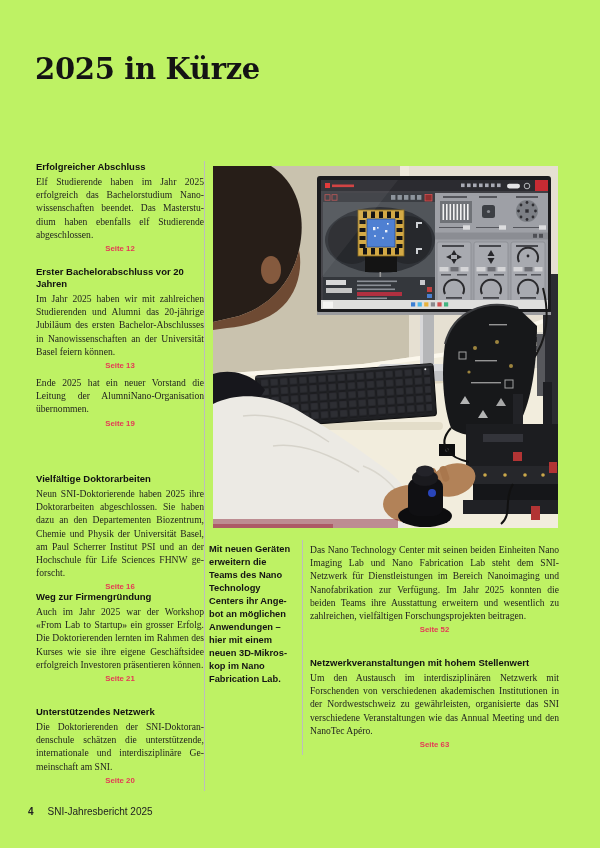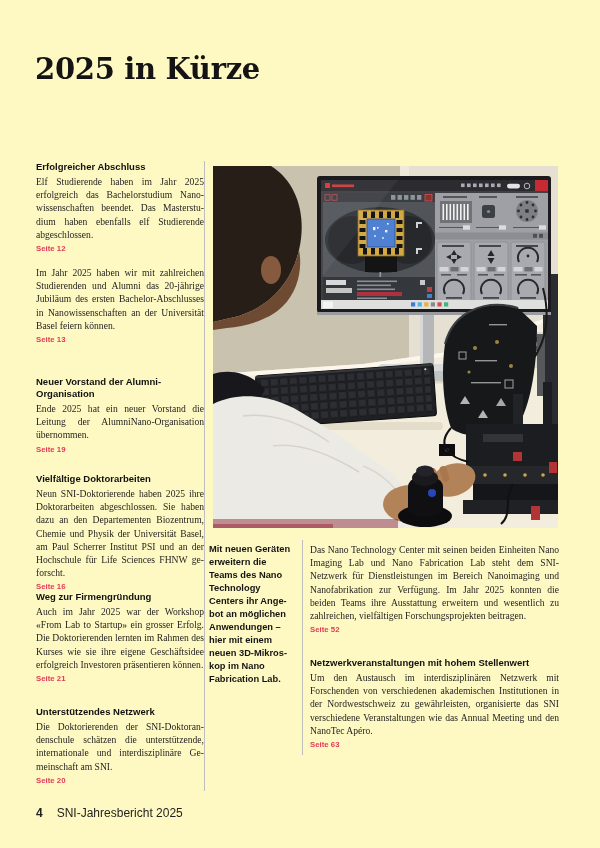--- a/index.html
+++ b/index.html
@@ -1,56 +1,56 @@
 <!DOCTYPE html>
 <html lang="de"><head>
 <meta charset="utf-8">
 <style>
   html,body{margin:0;padding:0;background:#ffffff;}
-  #page{position:relative;width:600px;height:848px;background:#fef9c3;overflow:hidden;
+  #page{position:relative;width:600px;height:848px;background:#bef264;overflow:hidden;
         font-family:"Liberation Serif",serif;color:#1d1d1d;}
   .title{position:absolute;left:35px;top:33px;font-family:"DejaVu Serif",serif;
          font-weight:bold;font-size:29px;letter-spacing:-0.3px;color:#141414;}
   .col-section{position:absolute;width:168px;}
   .col-section h3{margin:0 0 2px 0;font-family:"Liberation Sans",sans-serif;
         font-weight:bold;font-size:9.5px;line-height:12px;color:#111;}
   .body-text{font-size:9.6px;line-height:13.2px;text-align:justify;color:#1e1e1e;}
   .page-ref{margin-top:3px;font-family:"Liberation Sans",sans-serif;font-weight:bold;
-        font-size:7.8px;color:#e43a56;}
+        font-size:7.8px;color:#e43a56;text-align:center;}
   .right-section{width:249px;}
   .vrule{position:absolute;width:1px;background:#bdbdbd;}
   .caption{position:absolute;left:209px;top:543px;width:88px;text-align:left;
         font-family:"Liberation Sans",sans-serif;font-weight:bold;font-size:9.3px;
         line-height:13px;color:#141414;}
-  .footer{position:absolute;left:36px;top:806px;font-family:"Liberation Sans",sans-serif;
-        font-size:12px;color:#222;}
+  .footer{position:absolute;left:28px;top:806px;font-family:"Liberation Sans",sans-serif;
+        font-size:10px;color:#222;}
   .footer .pnum{font-weight:bold;margin-right:14px;}
   .photo{position:absolute;left:213px;top:166px;width:345px;height:362px;}
 </style>
 </head>
 <body>
 
 <div id="page">
 
   <h1 class="title">2025 in Kürze</h1>
 
   <div class="vrule" style="left:204px;top:161px;height:630px;"></div>
   <div class="vrule" style="left:302px;top:540px;height:215px;"></div>
 
   <div class="col-section" style="left:36px;top:161px;">
     <h3>Erfolgreicher Abschluss</h3>
     <div class="body-text">Elf Studierende haben im Jahr 2025 erfolgreich das Bachelorstudium Nano­wissenschaften beendet. Das Masterstu­dium haben ebenfalls elf Studierende abgeschlossen.</div>
     <div class="page-ref">Seite 12</div>
   </div>
   <div class="col-section" style="left:36px;top:266px;">
+    <h3>Erster Bachelorabschluss vor 20 Jahren</h3>
     <div class="body-text">Im Jahr 2025 haben wir mit zahlreichen Studierenden und Alumni das 20-jährige Jubiläum des ersten Bachelor-Abschlusses in Nanowissenschaften an der Universi­tät Basel feiern können.</div>
     <div class="page-ref">Seite 13</div>
   </div>
   <div class="col-section" style="left:36px;top:376px;">
-    <h3>Neuer Vorstand der Alumni-Organisation</h3>
     <div class="body-text">Ende 2025 hat ein neuer Vorstand die Leitung der AlumniNano-Organisation übernommen.</div>
     <div class="page-ref">Seite 19</div>
   </div>
   <div class="col-section" style="left:36px;top:466px;margin-top:7px;">
     <h3>Vielfältige Doktorarbeiten</h3>
     <div class="body-text">Neun SNI-Doktorierende haben 2025 ihre Doktorarbeiten abgeschlossen. Sie haben dazu an den Departementen Biozentrum, Chemie und Physik der Universität Basel, am Paul Scherrer Institut PSI und an der Hochschule für Life Sciences FHNW ge­forscht.</div>
     <div class="page-ref">Seite 16</div>
   </div>
   <div class="col-section" style="left:36px;top:591px;">
     <h3>Weg zur Firmengründung</h3>

